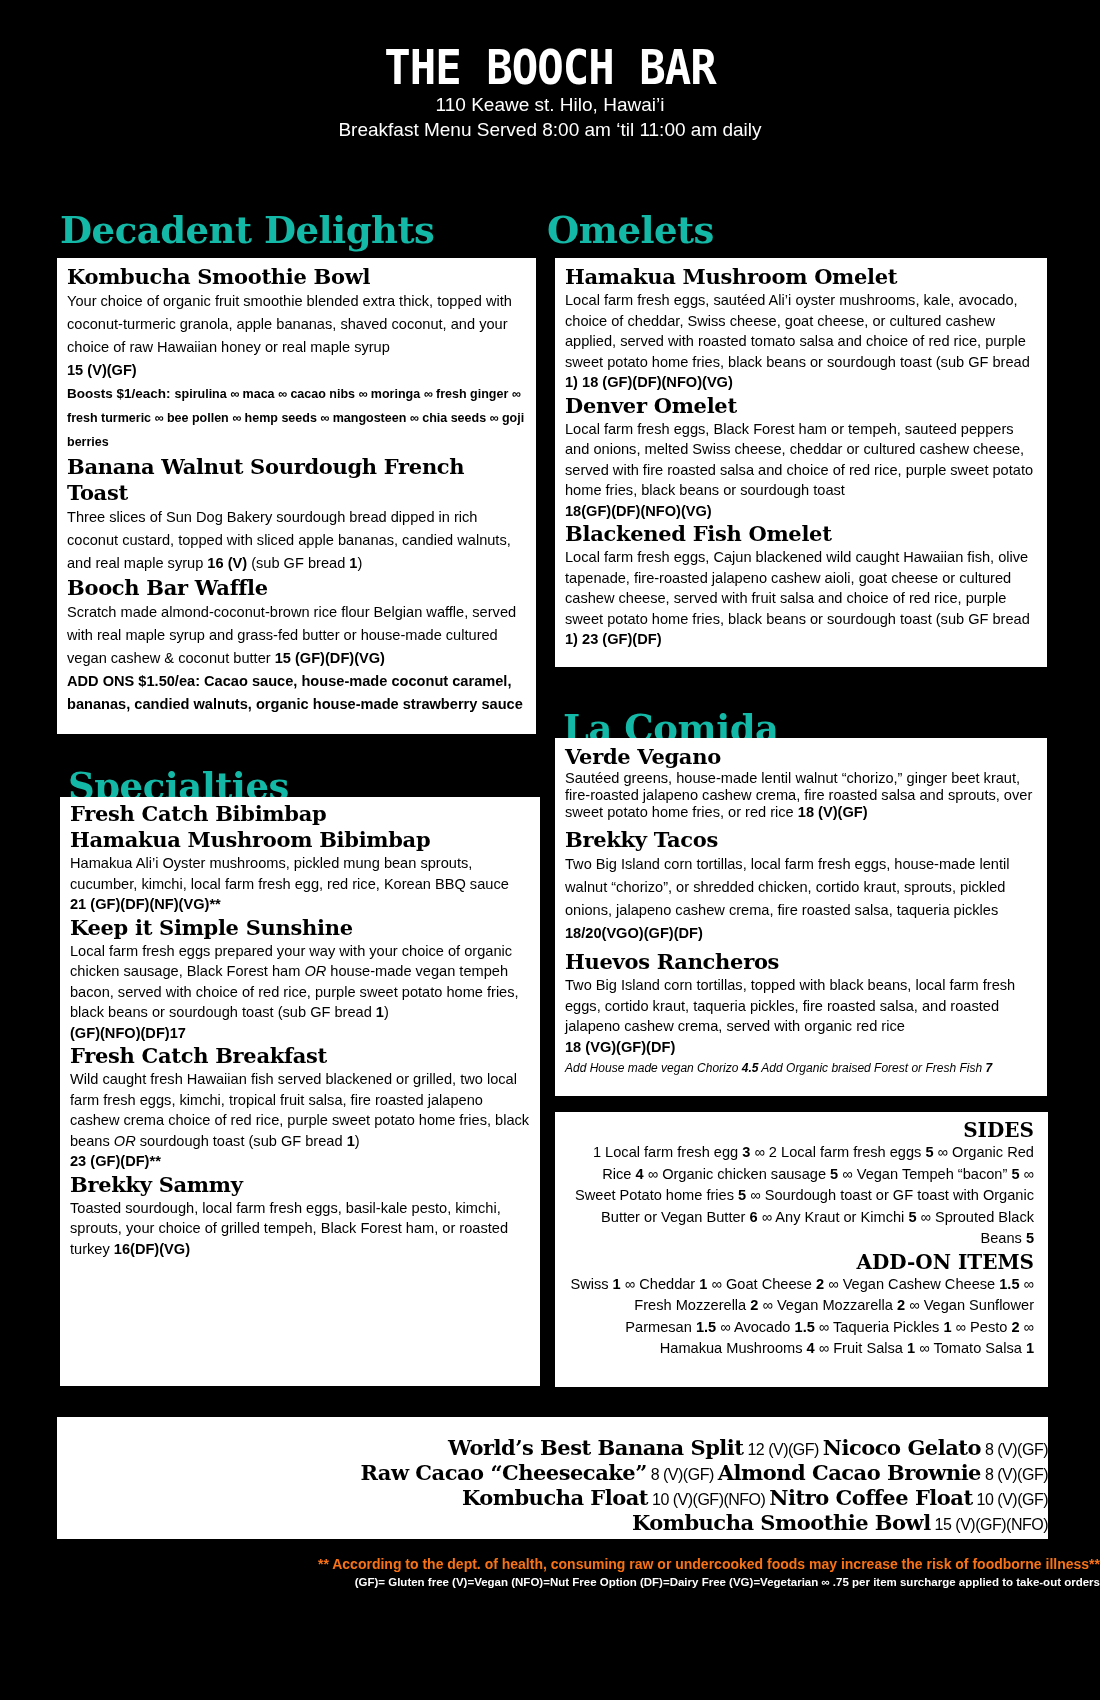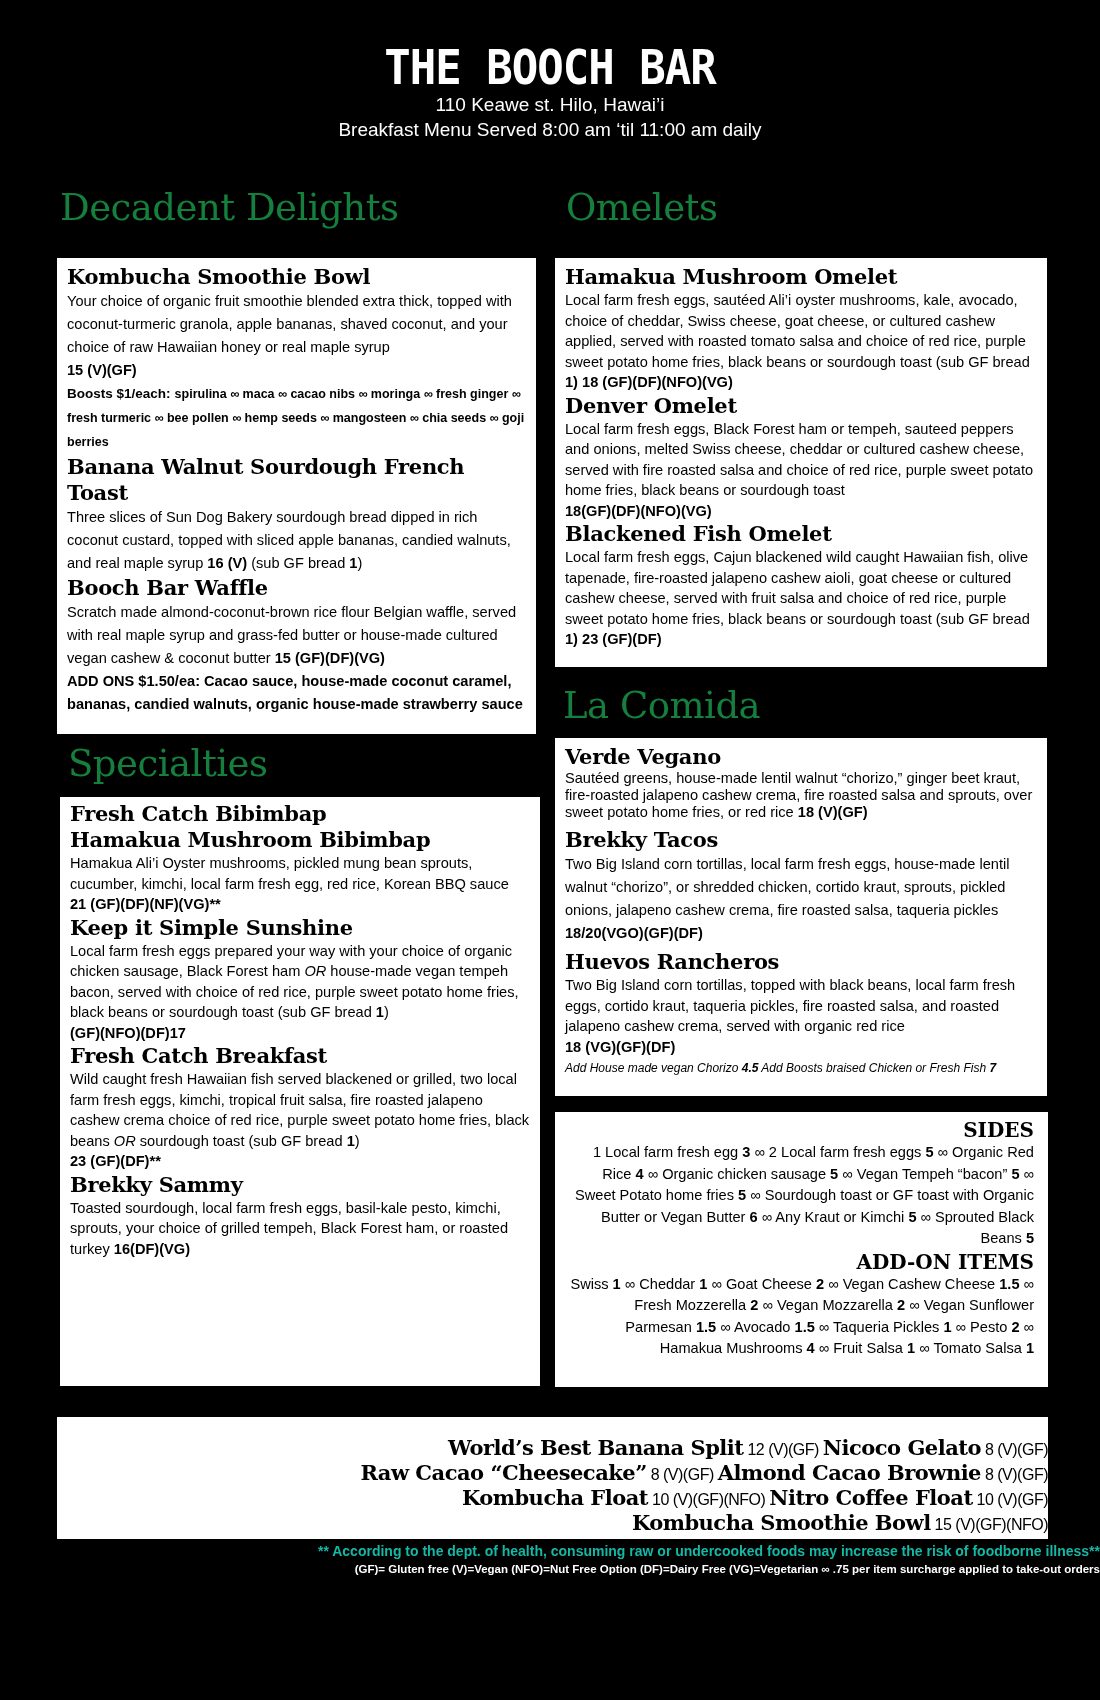--- a/index.html
+++ b/index.html
@@ -2,33 +2,33 @@
 <html><head>
 <meta charset="utf-8">
 <style>
   html, body { margin:0; padding:0; }
   body { width:1100px; height:1700px; background:#000; position:relative; overflow:hidden;
          font-family:"Liberation Sans", "DejaVu Sans", sans-serif; color:#000; }
   .abs { position:absolute; }
   .header { left:0; width:1100px; top:42px; text-align:center; color:#fff; }
   .title { font-family:"DejaVu Sans Mono","Liberation Mono",monospace; font-size:44px; font-weight:bold; letter-spacing:-1px; line-height:50px; transform:scaleY(1.1); }
   .sub { font-family:"Liberation Sans",sans-serif; font-size:19px; line-height:25px; }
-  .sec-head { color:#15803d; font-family:"DejaVu Serif","Liberation Serif",serif; font-weight:normal; font-size:37px; letter-spacing:-0.5px; }
+  .sec-head { color:#14b8a6; font-family:"DejaVu Serif","Liberation Serif",serif; font-weight:bold; font-size:37px; letter-spacing:-0.5px;margin-top:22px; }
   .box { background:#fff; box-sizing:border-box; }
   .item-name { font-family:"DejaVu Serif","Liberation Serif",serif; font-weight:bold; font-size:21px; line-height:26px; letter-spacing:-0.3px; }
   .desc { font-size:14.6px; line-height:23px; }
   .desc.tight { line-height:20.5px; }
   .b { font-weight:bold; }
   .i { font-style:italic; }
   .center { text-align:right; }
   .sides-h { font-family:"DejaVu Serif","Liberation Serif",serif; font-weight:bold; font-size:20px; line-height:24px; }
   .sides-t { font-size:14.6px; line-height:21.5px; }
   .dessert { font-family:"DejaVu Serif","Liberation Serif",serif; font-weight:bold; font-size:21px; line-height:23px; letter-spacing:-0.5px; }
   .dessert .tag { font-family:"Liberation Sans",sans-serif; font-weight:normal; font-size:16px; }
-  .foot1 { color:#14b8a6; font-size:14px; font-weight:bold; }
+  .foot1 { color:#f97316; font-size:14px; font-weight:bold;margin-top:13px; }
   .foot2 { color:#fff; font-size:11.5px; font-weight:bold; }
 </style>
 </head>
 <body>
 
 <div class="abs header">
   <div class="title">THE BOOCH BAR</div>
   <div class="sub">110 Keawe st. Hilo, Hawai’i</div>
   <div class="sub">Breakfast Menu Served 8:00 am ‘til 11:00 am daily</div>
 </div>
@@ -55,21 +55,21 @@
   <div>
     <div class="item-name">Booch Bar Waffle</div>
     <div class="desc">
       <span>Scratch made almond-coconut-brown rice flour Belgian waffle, served with real maple syrup and grass-fed butter or house-made cultured vegan cashew &amp; coconut butter</span>
       <span class="b">15 (GF)(DF)(VG)</span><br>
       <span class="b">ADD ONS $1.50/ea: Cacao sauce, house-made coconut caramel, bananas, candied walnuts, organic house-made strawberry sauce</span>
     </div>
   </div>
 </div>
 
-<div class="abs sec-head" style="left:566px; top:186px;">Omelets</div>
+<div class="abs sec-head" style="left:547px; top:186px;">Omelets</div>
 <div class="abs box" style="left:555px; top:258px; width:492px; height:409px; padding:6px 10px 0 10px;">
   <div>
     <div class="item-name">Hamakua Mushroom Omelet</div>
     <div class="desc tight">
       <span>Local farm fresh eggs, sautéed Ali’i oyster mushrooms, kale, avocado, choice of cheddar, Swiss cheese, goat cheese, or cultured cashew applied, served with roasted tomato salsa and choice of red rice, purple sweet potato home fries, black beans or sourdough toast (sub GF bread</span>
       <span class="b">1)</span>
       <span class="b">18 (GF)(DF)(NFO)(VG)</span>
     </div>
   </div>
   <div>
@@ -140,21 +140,21 @@
       <span>Two Big Island corn tortillas, local farm fresh eggs, house-made lentil walnut “chorizo”, or shredded chicken, cortido kraut, sprouts, pickled onions, jalapeno cashew crema, fire roasted salsa, taqueria pickles</span><br>
       <span class="b">18/20(VGO)(GF)(DF)</span>
     </div>
   </div>
   <div style="height:4px"></div>
   <div>
     <div class="item-name">Huevos Rancheros</div>
     <div class="desc tight">
       <span>Two Big Island corn tortillas, topped with black beans, local farm fresh eggs, cortido kraut, taqueria pickles, fire roasted salsa, and roasted jalapeno cashew crema, served with organic red rice</span><br>
       <span class="b">18 (VG)(GF)(DF)</span><br>
-      <span class="i" style="font-size:12px"><span>Add House made vegan Chorizo </span><b>4.5</b><span> Add Boosts braised Chicken or Fresh Fish </span><b>7</b></span>
+      <span class="i" style="font-size:12px"><span>Add House made vegan Chorizo </span><b>4.5</b><span> Add Organic braised Forest or Fresh Fish </span><b>7</b></span>
     </div>
   </div>
 </div>
 
 <div class="abs box center" style="left:555px; top:1112px; width:493px; height:275px; padding:6px 14px 0 14px;">
   <div class="sides-h">SIDES</div>
   <div class="sides-t" id="sides-list"><span>1 Local farm fresh egg <b>3</b></span> ∞ <span>2 Local farm fresh eggs <b>5</b></span> ∞ <span>Organic Red Rice <b>4</b></span> ∞ <span>Organic chicken sausage <b>5</b></span> ∞ <span>Vegan Tempeh “bacon” <b>5</b></span> ∞ <span>Sweet Potato home fries <b>5</b></span> ∞ <span>Sourdough toast or GF toast with Organic Butter or Vegan Butter <b>6</b></span> ∞ <span>Any Kraut or Kimchi <b>5</b></span> ∞ <span>Sprouted Black Beans <b>5</b></span></div>
   <div class="sides-h">ADD-ON ITEMS</div>
   <div class="sides-t" id="addons-list"><span>Swiss <b>1</b></span> ∞ <span>Cheddar <b>1</b></span> ∞ <span>Goat Cheese <b>2</b></span> ∞ <span>Vegan Cashew Cheese <b>1.5</b></span> ∞ <span>Fresh Mozzerella <b>2</b></span> ∞ <span>Vegan Mozzarella <b>2</b></span> ∞ <span>Vegan Sunflower Parmesan <b>1.5</b></span> ∞ <span>Avocado <b>1.5</b></span> ∞ <span>Taqueria Pickles <b>1</b></span> ∞ <span>Pesto <b>2</b></span> ∞ <span>Hamakua Mushrooms <b>4</b></span> ∞ <span>Fruit Salsa <b>1</b></span> ∞ <span>Tomato Salsa <b>1</b></span></div>
 </div>

